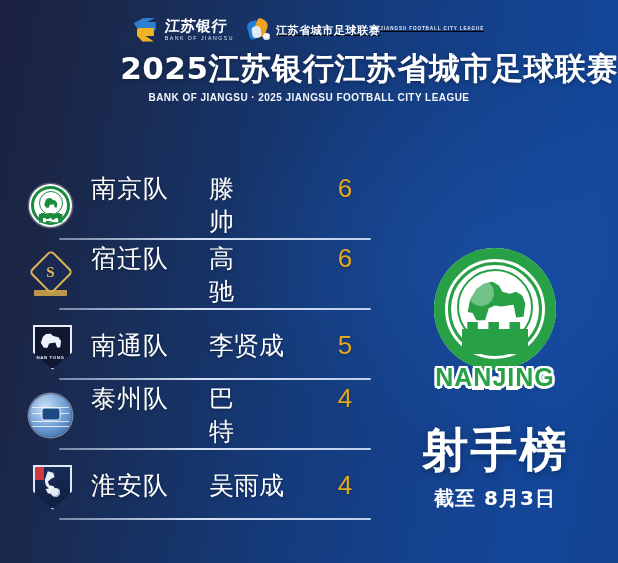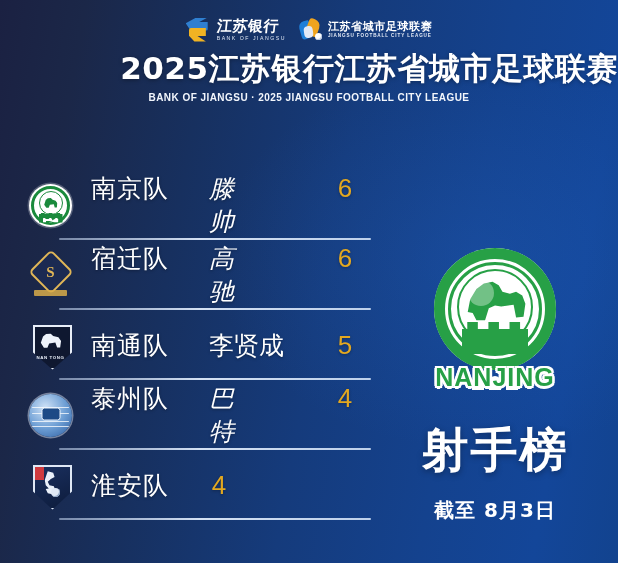--- a/index.html
+++ b/index.html
@@ -36,21 +36,21 @@
   .boj-en{font-size:5.2px;color:#dfe7f4;letter-spacing:1.5px;margin-top:2px;}
   .jfc-mark{width:24px;height:24px;position:relative;flex:none;}
   .jfc-mark .f1{position:absolute;left:1px;top:3px;width:11px;height:18px;background:#1f7fd8;
     border-radius:6px 2px 7px 3px;transform:rotate(-16deg);}
   .jfc-mark .f2{position:absolute;left:8px;top:1px;width:12px;height:17px;background:#f0a41e;
     border-radius:3px 7px 2px 7px;transform:rotate(20deg);}
   .jfc-mark .f3{position:absolute;left:5px;top:8px;width:9px;height:12px;background:#e2e9f6;
     border-radius:4px;transform:rotate(-8deg);}
   .jfc-mark .ball{position:absolute;left:16px;top:15px;width:7px;height:7px;border-radius:50%;
     background:#fff;box-shadow:inset -1px -1px 0 #b9c6de;}
-  .jfc-txt{display:flex;flex-direction:column;line-height:1;}
+  .jfc-txt{display:flex;flex-direction:row;line-height:1;text-decoration:underline;}
   .jfc-cn{font-size:11px;color:#fff;font-weight:700;letter-spacing:.6px;
     font-family:"DejaVu Sans","Liberation Sans",sans-serif;}
   .jfc-en{font-size:4.6px;color:#e6ecf7;letter-spacing:.9px;margin-top:2.5px;font-weight:700;}
 
   .title-cn{
     text-align:right;margin-top:6px;color:#fff;font-weight:900;
     font-size:31px;letter-spacing:.5px;line-height:1.05;
     font-family:"DejaVu Sans","Liberation Sans",sans-serif;
     text-shadow:0 1px 4px rgba(0,0,0,.35);
   }
@@ -69,21 +69,21 @@
     font-family:"DejaVu Sans","Liberation Sans",sans-serif;
     letter-spacing:1px;width:104px;flex:none;
     text-shadow:0 1px 3px rgba(0,0,0,.35);
   }
   .player{
     font-size:25px;color:#fff;font-weight:500;
     font-family:"DejaVu Sans","Liberation Sans",sans-serif;
     width:112px;flex:none;margin-left:14px;
     text-shadow:0 1px 3px rgba(0,0,0,.35);
   }
-  .player.spaced{letter-spacing:22px;font-style:italic;}
+  .player.spaced{letter-spacing:22px;}
   .goals{
     font-size:26px;color:#e3a820;font-weight:500;
     font-family:"Liberation Sans",sans-serif;
     width:44px;flex:none;text-align:center;margin-left:2px;
     text-shadow:0 1px 3px rgba(0,0,0,.3);
   }
   .divider{
     position:absolute;left:43px;bottom:0;width:312px;height:2.5px;
     background:linear-gradient(90deg,rgba(196,214,241,.55),rgba(222,234,250,.95) 45%,rgba(208,224,245,.9));
     border-radius:2px;
@@ -170,21 +170,21 @@
     text-shadow:
       -2px -2px 0 #fff,2px -2px 0 #fff,-2px 2px 0 #fff,2px 2px 0 #fff,
       0 -2.5px 0 #fff,0 2.5px 0 #fff,-2.5px 0 0 #fff,2.5px 0 0 #fff; margin-top: 44px;}
   .board{
     text-align:center;margin-top:36px;color:#fff;font-weight:900;
     font-size:47px;letter-spacing:2px;line-height:1;
     font-family:"DejaVu Sans","Liberation Sans",sans-serif;
     text-shadow:0 2px 6px rgba(0,0,0,.35);
   }
   .asof{
-    text-align:center;margin-top:24px;color:#fff;font-weight:700;
+    text-align:center;margin-top:12px;color:#fff;font-weight:700;
     font-size:20px;letter-spacing:1px;
     font-family:"DejaVu Sans","Liberation Sans",sans-serif;
   }
 </style>
 </head>
 <body>
 
 <div id="stage">
 
   <div class="header">
@@ -282,20 +282,21 @@
 
     <div class="row">
       <div class="crest c-huaian">
         <div class="sh"></div>
           <div class="red"></div>
           <div class="dragon"></div>
           <div class="ball"></div>
       </div>
       <div class="row-text">
         <span class="team">淮安队</span>
+        <span class="player">吴雨成</span>
         <span class="goals">4</span>
       </div>
       <div class="divider"></div>
     </div>
 
   </div>
 
   <div class="right">
     <div class="bigcrest">
       <div class="disc"></div>

